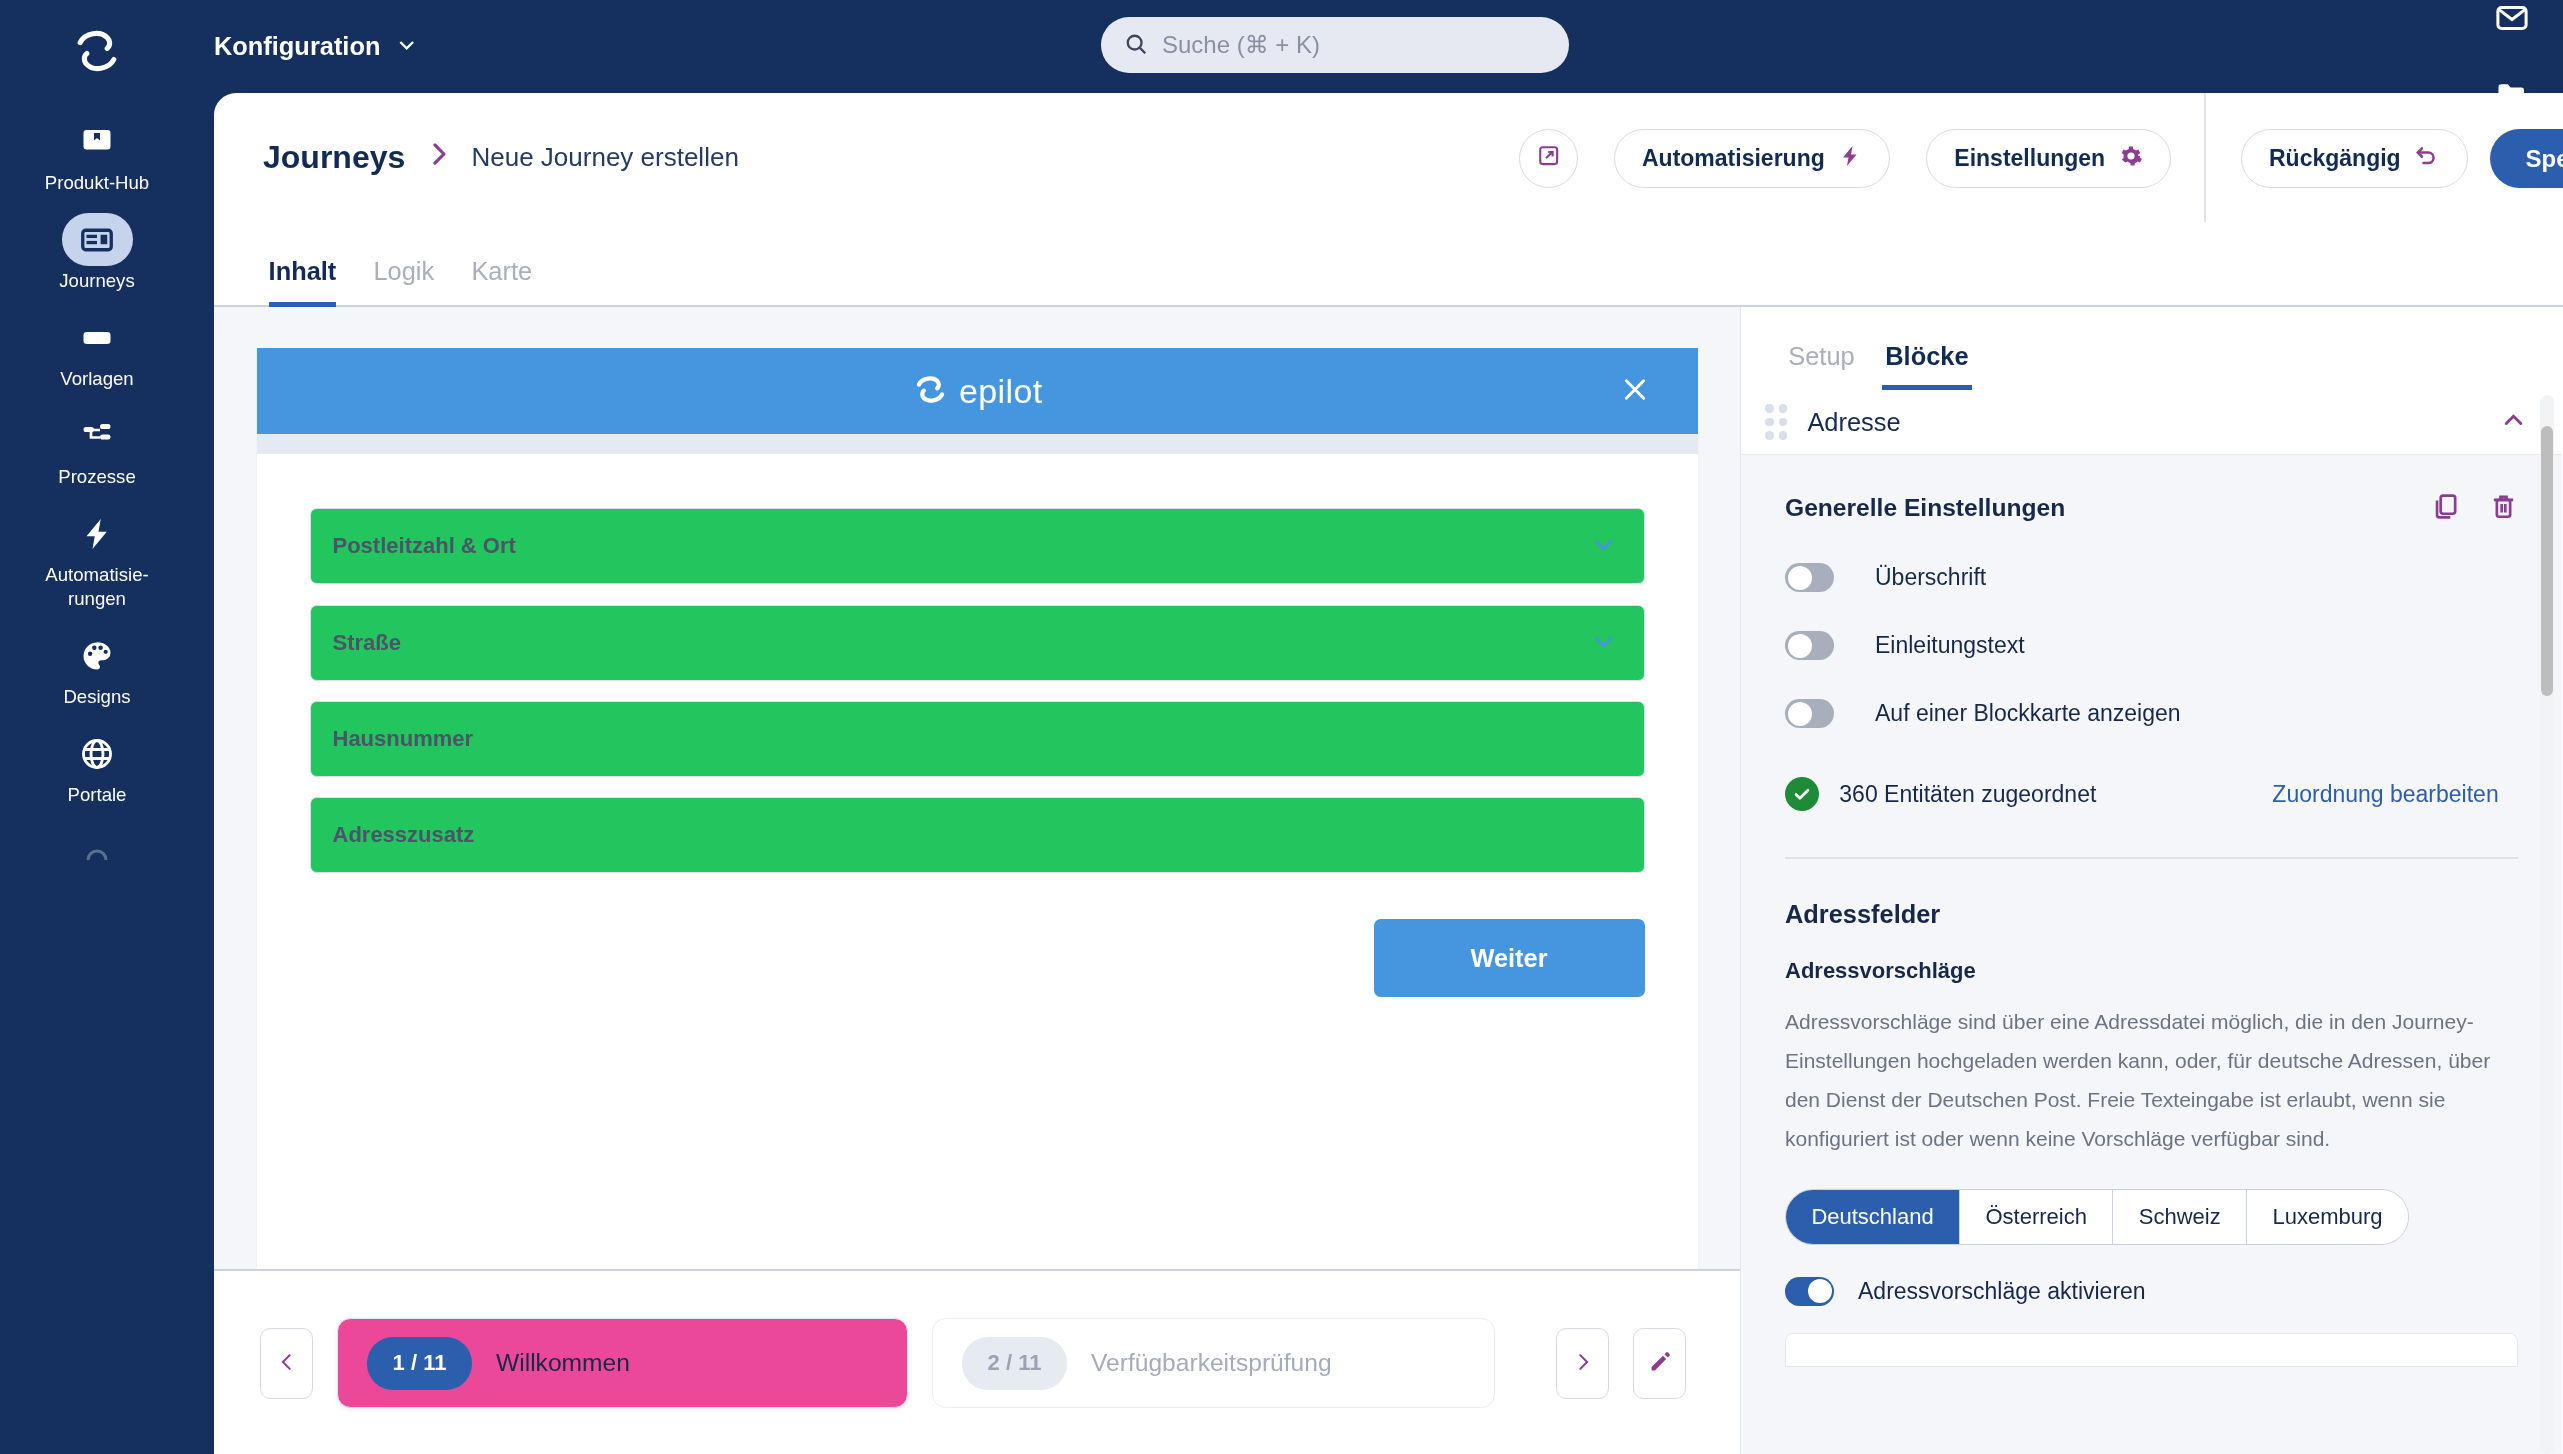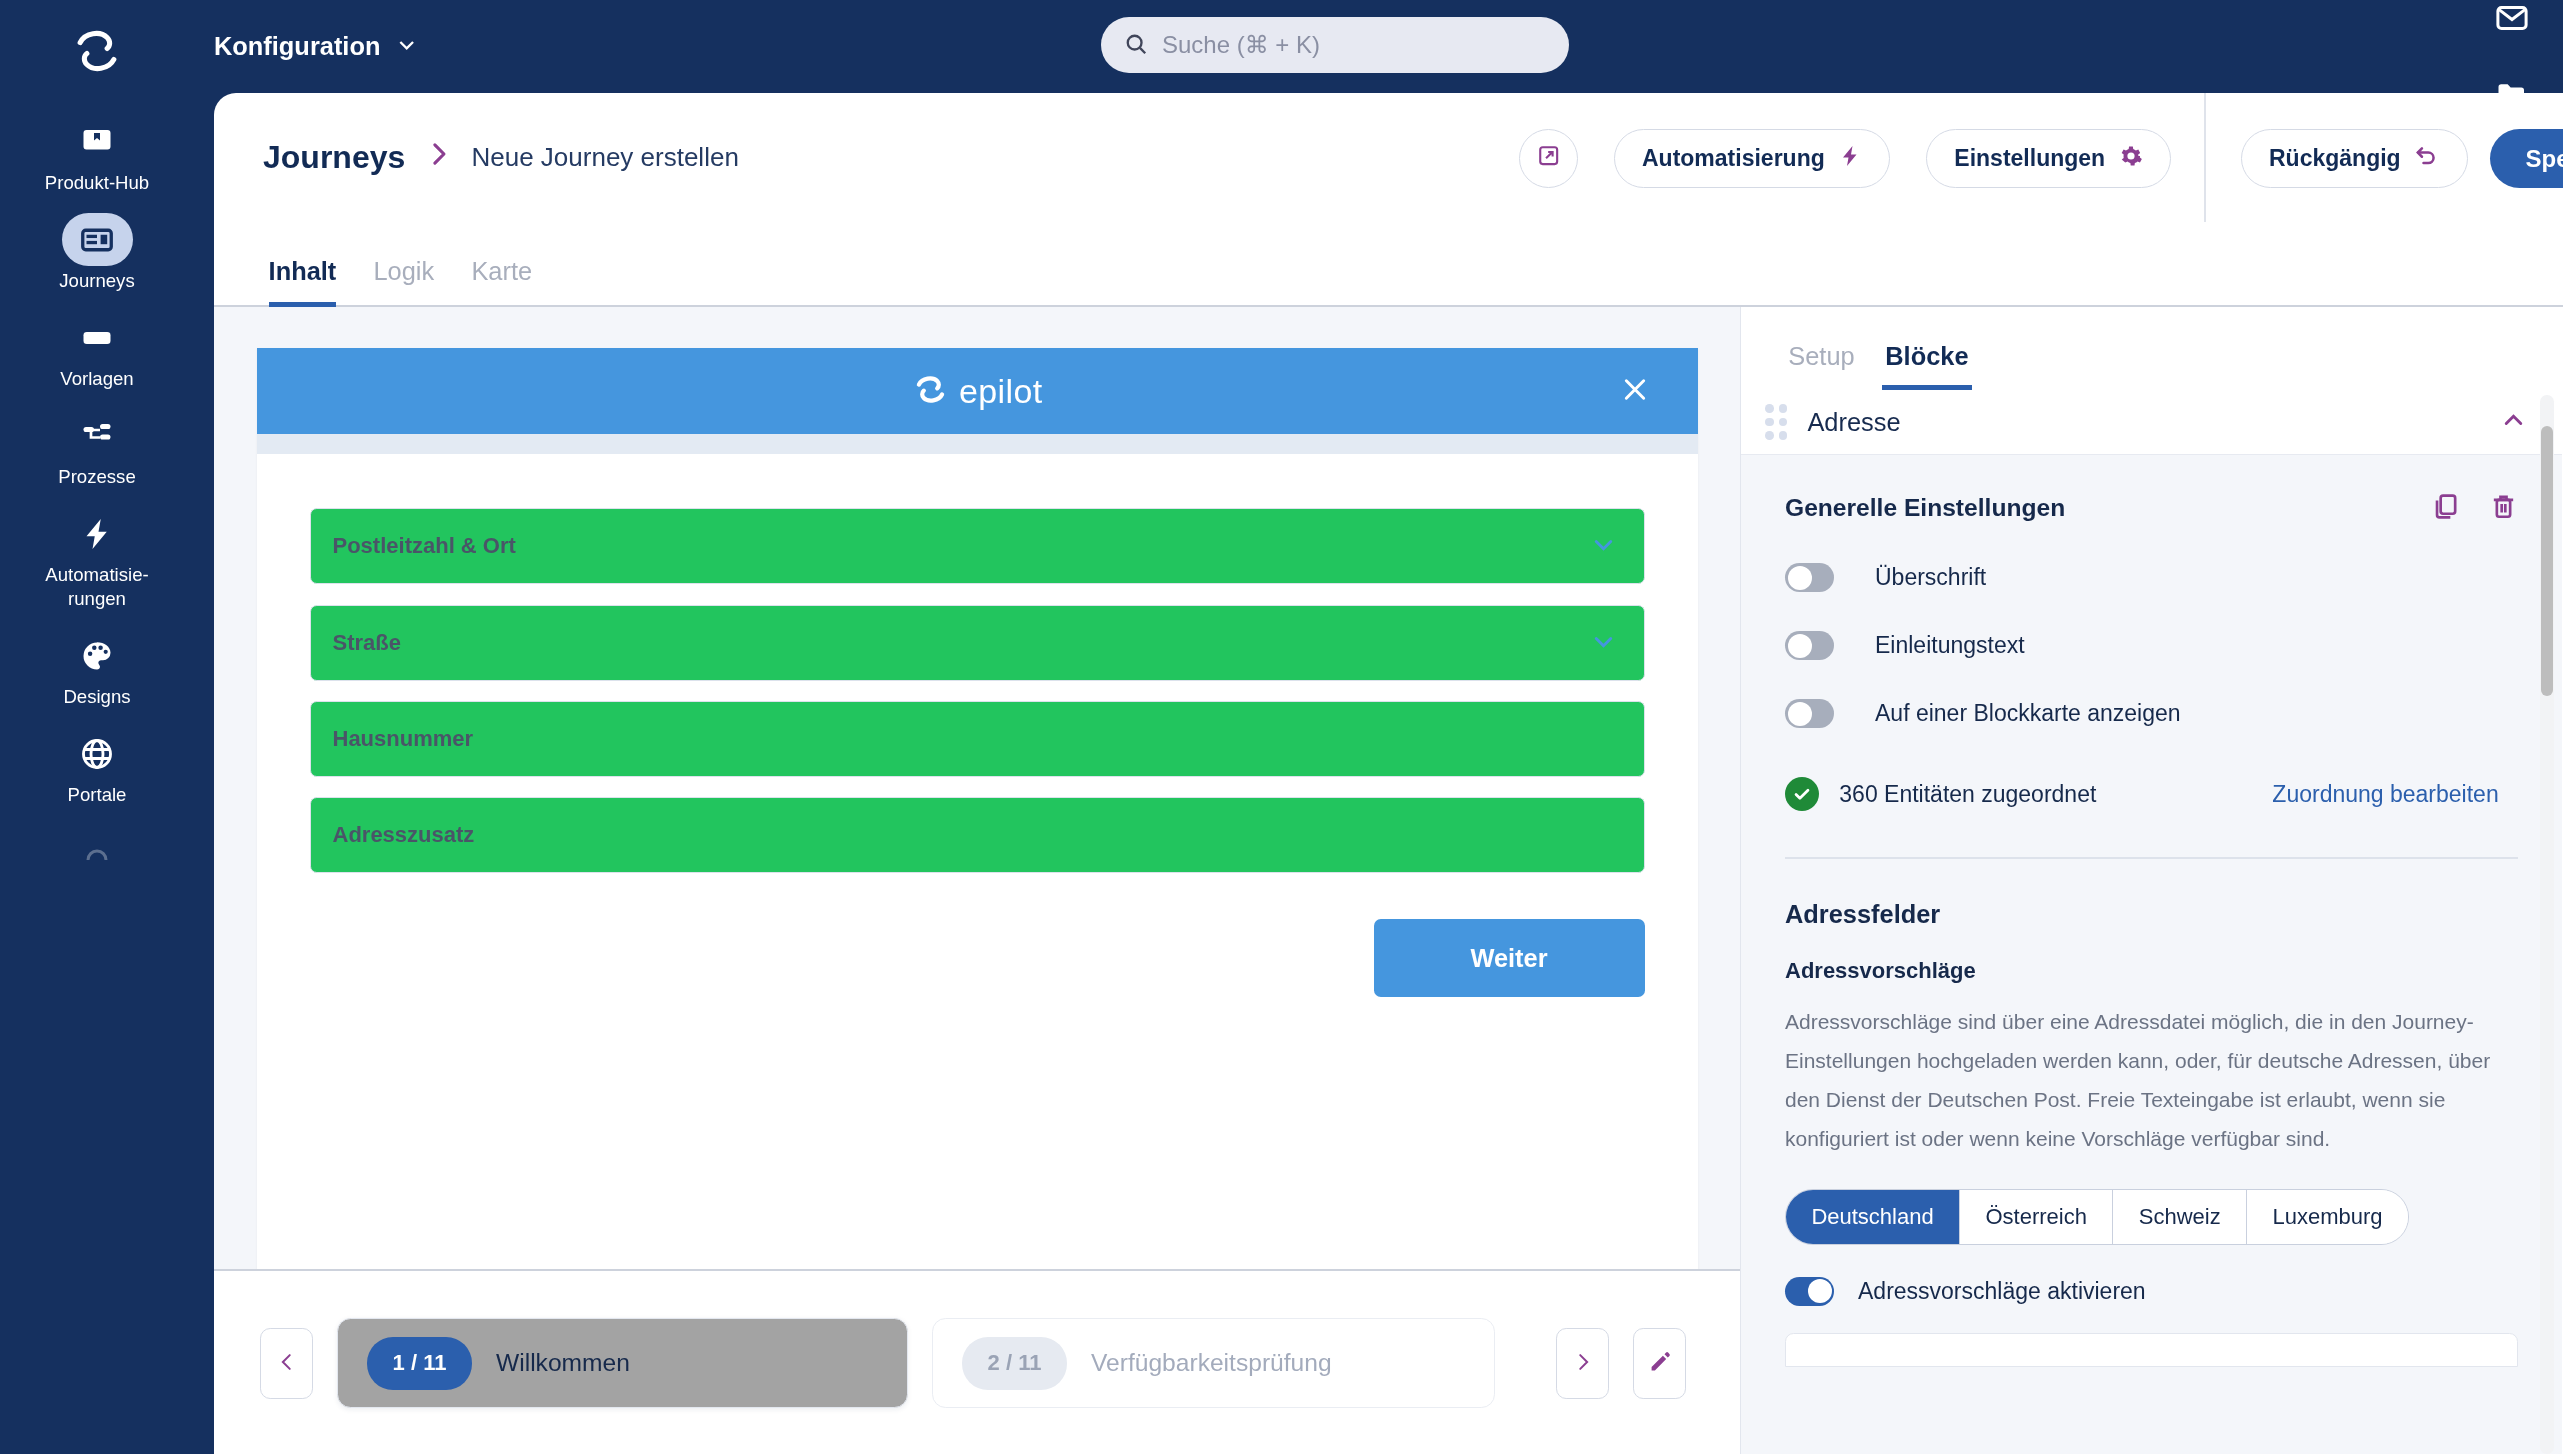--- a/index.html
+++ b/index.html
@@ -193,21 +193,21 @@
   .nav-sq {
     width: 53px; height: 71px; border: 1.7px solid #D5DAE5; border-radius: 10.2px;
     background: #fff; display: flex; align-items: center; justify-content: center;
     cursor: pointer;
   }
   .step-chip {
     height: 90px; border-radius: 13.6px;
     display: flex; align-items: center; gap: 24px; padding: 0 29px;
     cursor: pointer;
   }
-  .step-chip.current { width: 571px; background: #a3a3a3; border: 1.7px solid #E3E7EF;
+  .step-chip.current { width: 571px; background: #ec4899; border: 1.7px solid #E3E7EF;
     box-shadow: 0 1.7px 5.1px rgba(20,40,80,.07); }
   .step-chip.next { width: 563px; background: #fff; border: 1.7px solid #EAEDF3; }
   .step-num {
     width: 105px; height: 53px; border-radius: 26px;
     display: flex; align-items: center; justify-content: center;
     font-size: 22px; font-weight: bold;
   }
   .step-chip.current .step-num { background: #2B5FAD; color: #fff; }
   .step-chip.next .step-num { background: #E6EAF1; color: #9AA3B5; }
   .step-name { font-size: 24.6px; }

